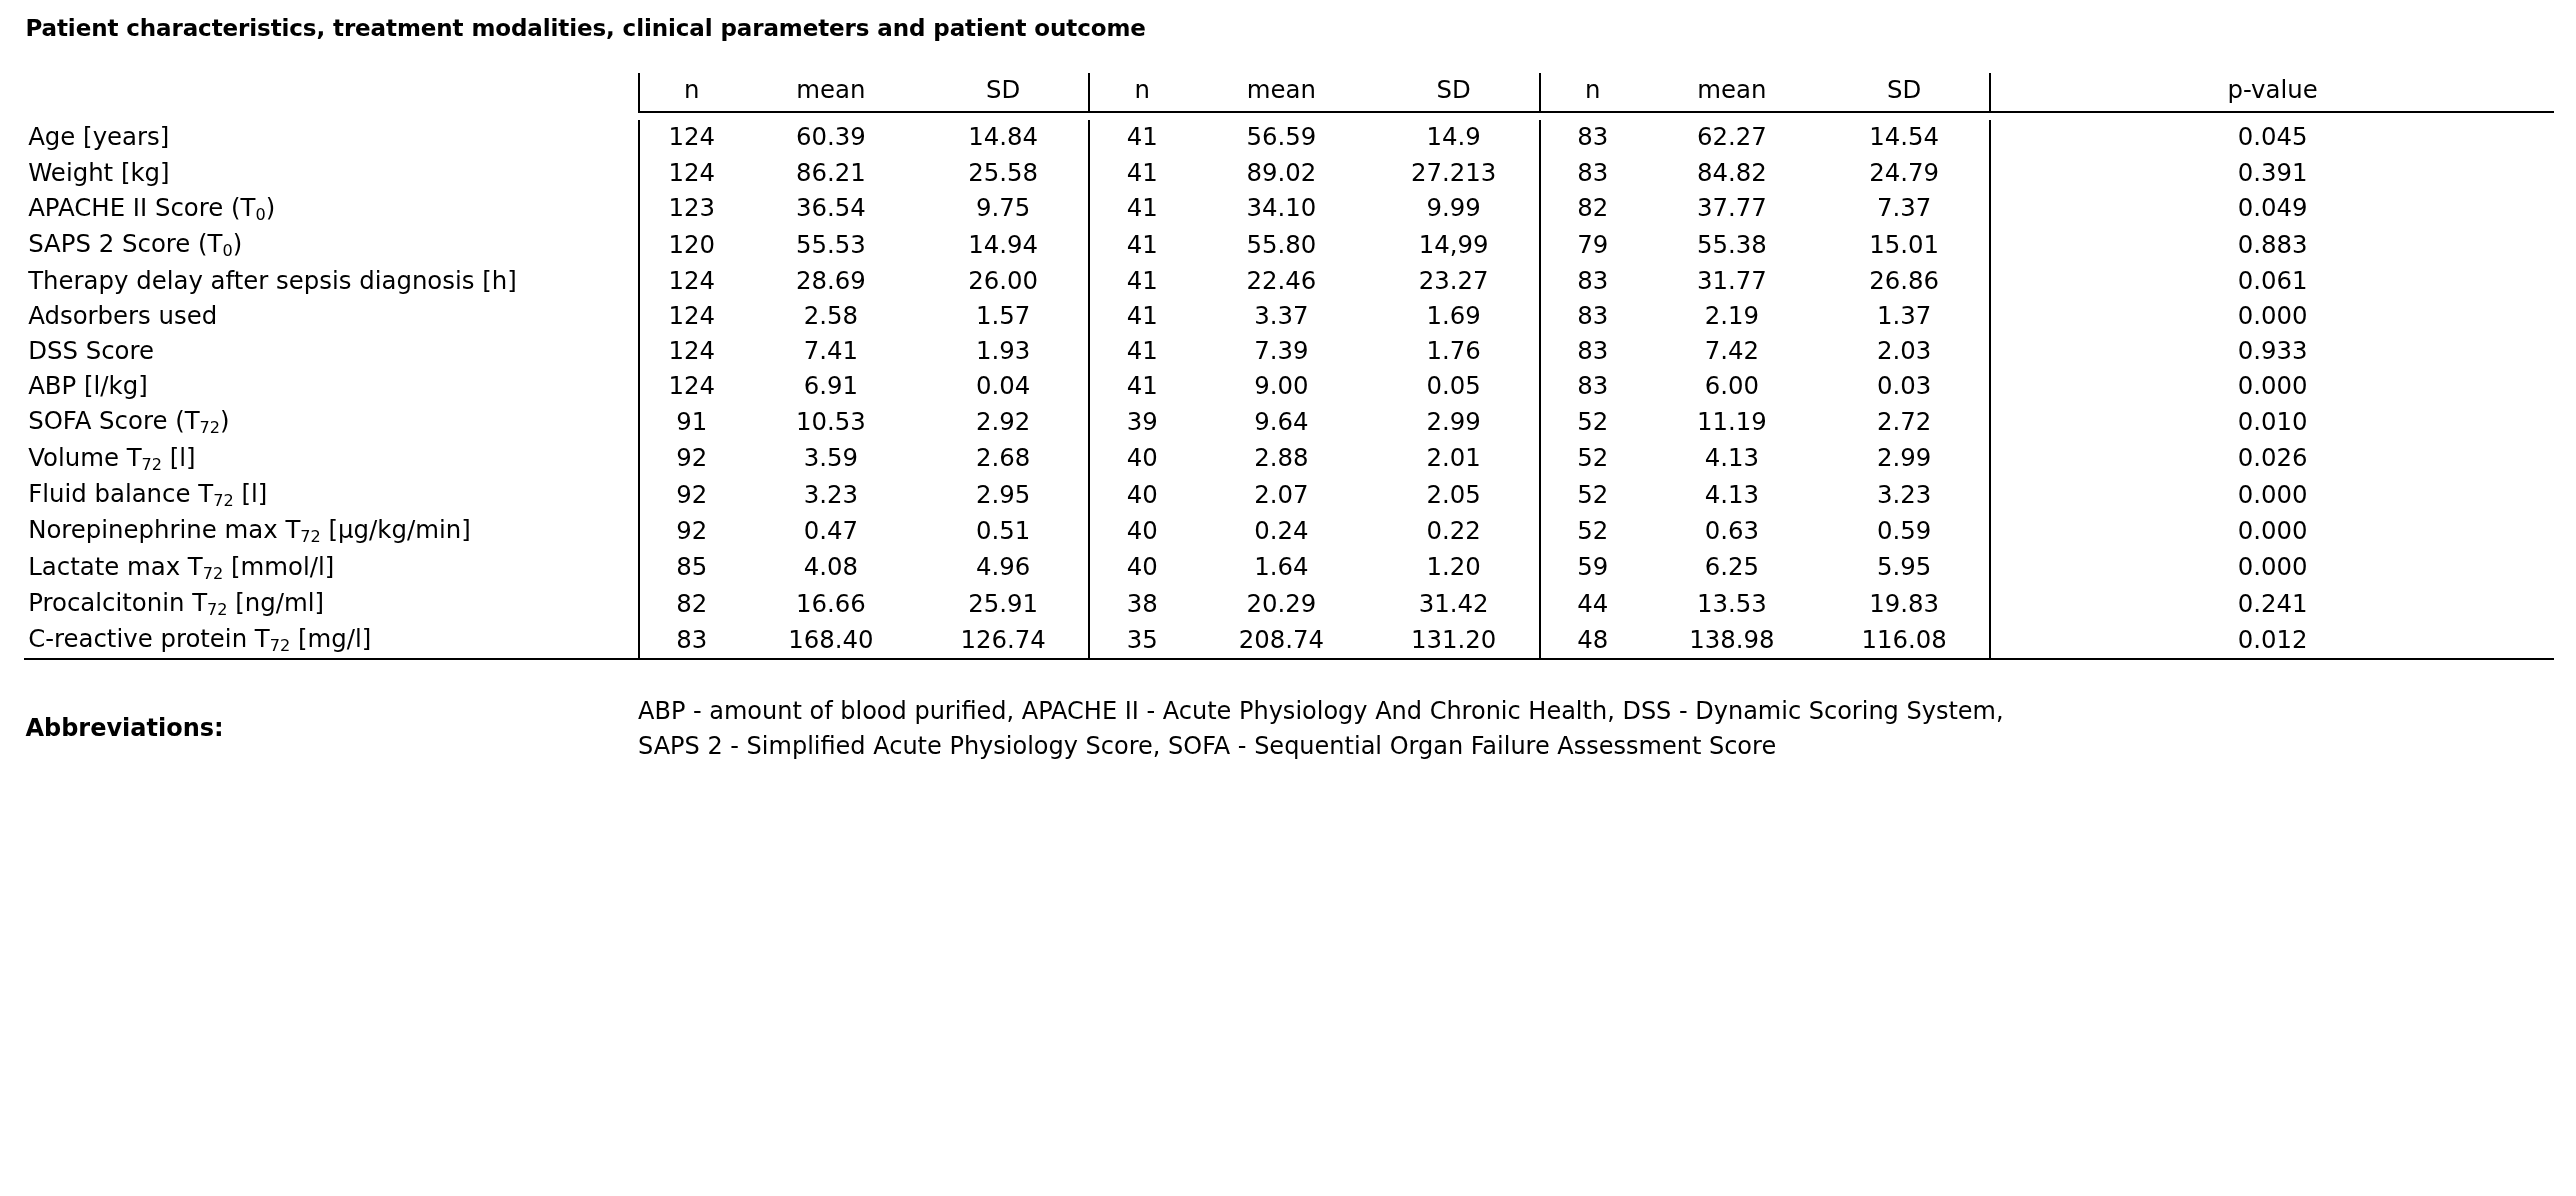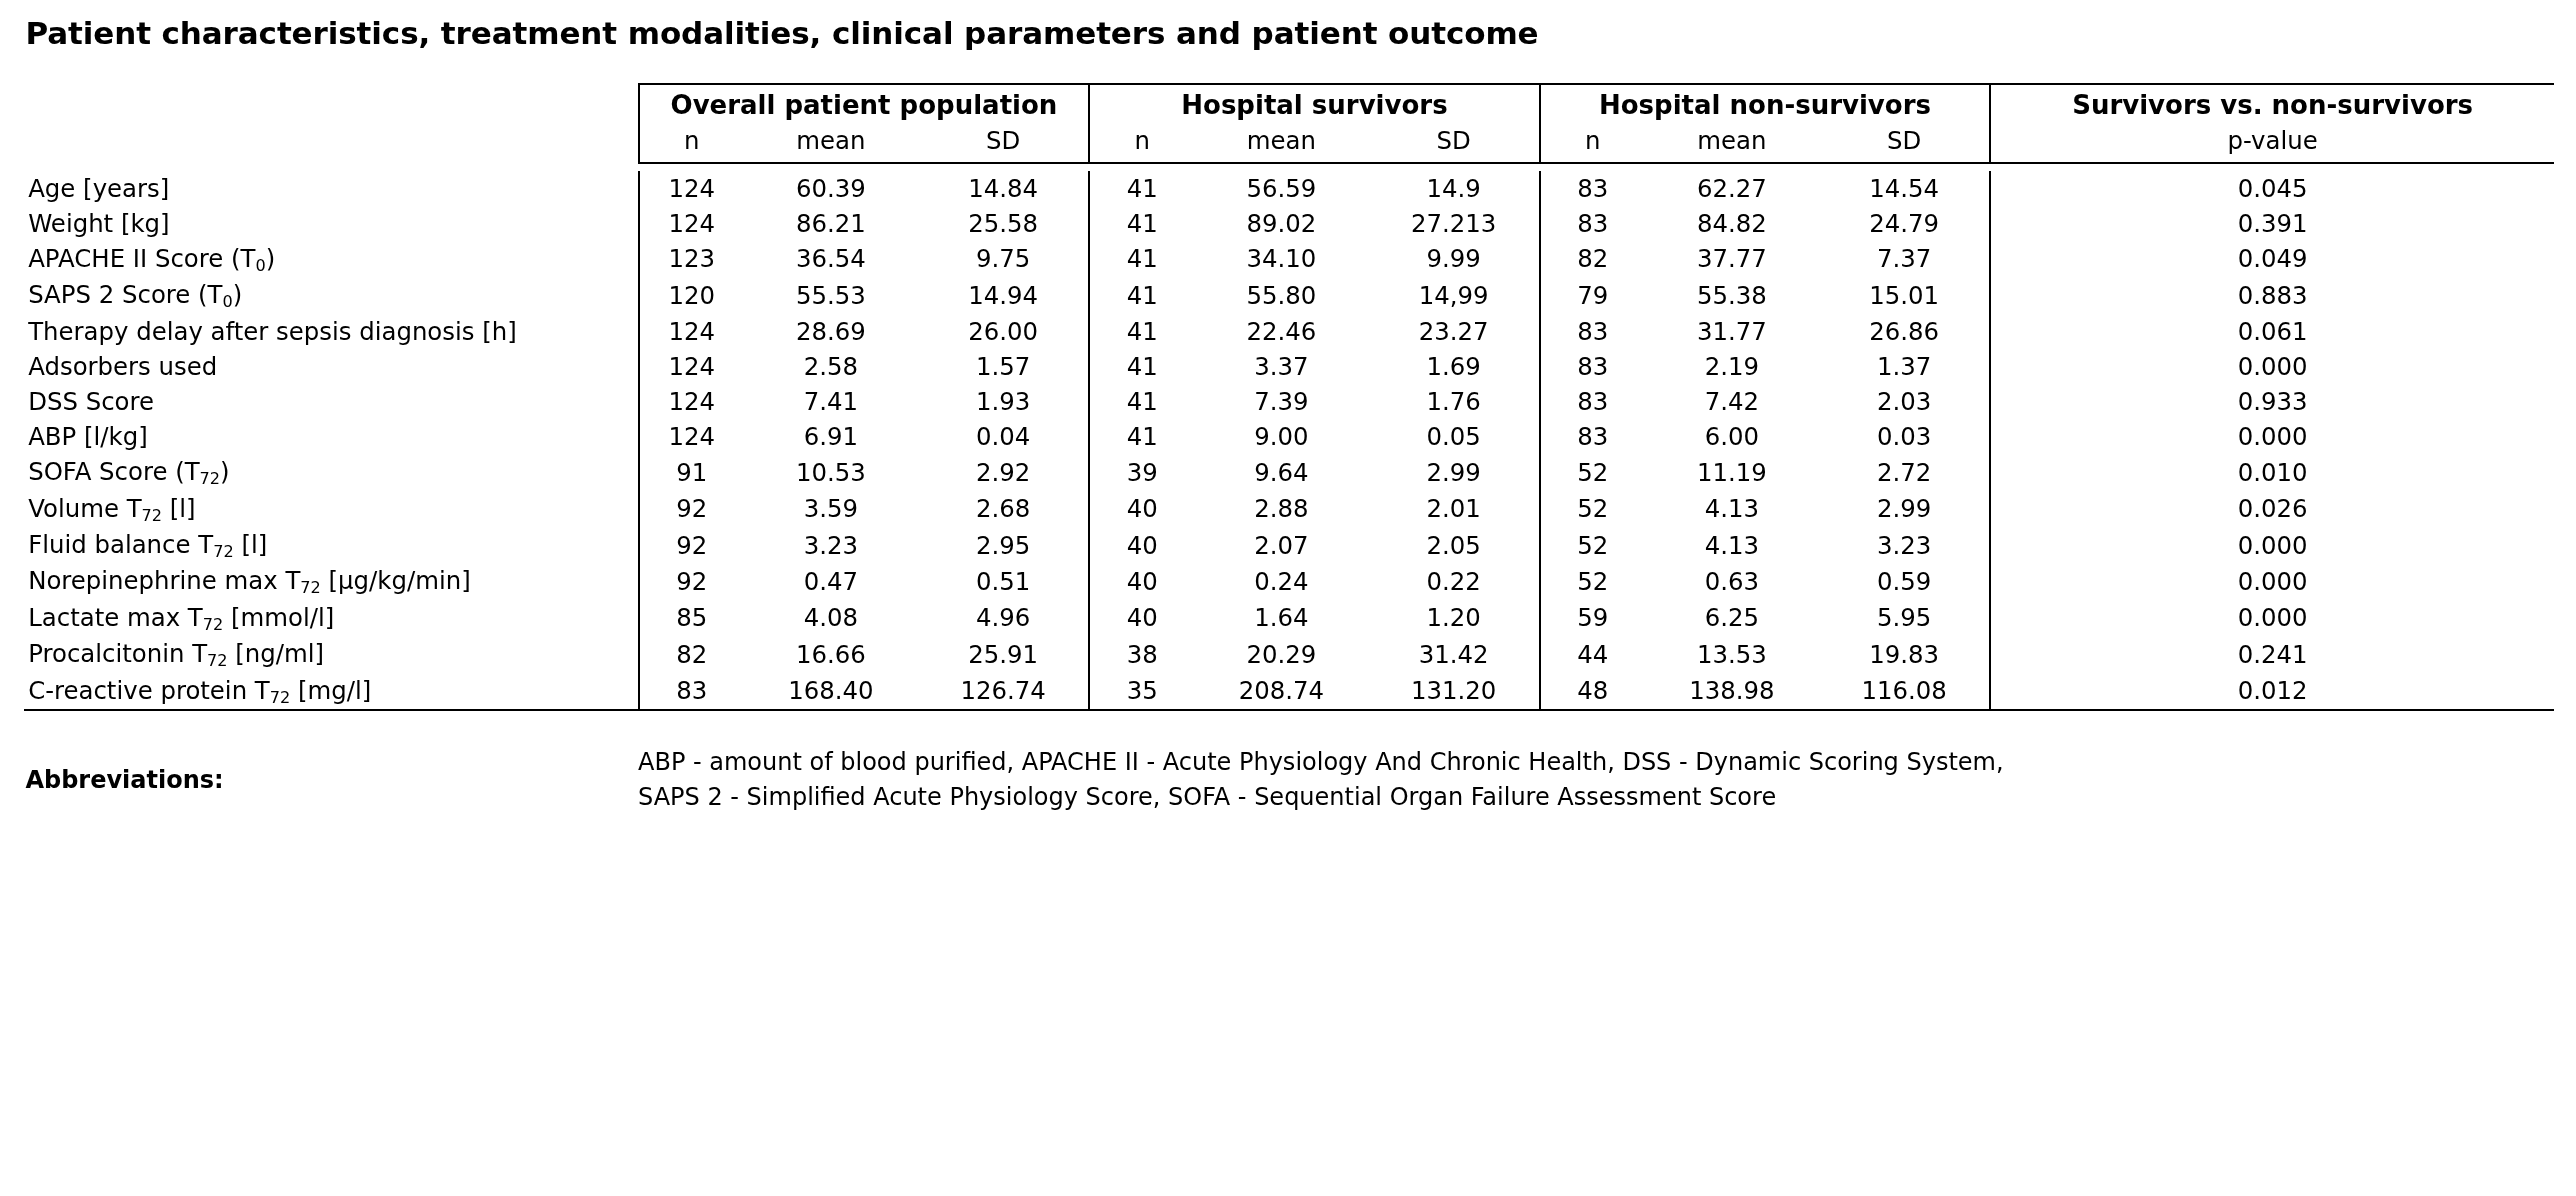--- a/index.html
+++ b/index.html
@@ -15,21 +15,21 @@
     -webkit-font-smoothing: antialiased;
   }
   .page {
     box-sizing: border-box;
     width: 2576px;
     height: 1197px;
     padding: 15.3px 24px 0 24px;
     position: relative;
   }
   .title {
-    font-size: 31px;
+    font-size: 23px;
     font-weight: bold;
     letter-spacing: -0.1px;
     margin: 0 0 32px 1.4px;
     white-space: nowrap;
   }
 
   table.data {
     border-collapse: collapse;
     width: 2530px;
     table-layout: fixed;
@@ -114,27 +114,20 @@
         <col class="c-sd">
       <col class="c-n">
         <col class="c-mean">
         <col class="c-sd">
       <col class="c-n">
         <col class="c-mean">
         <col class="c-sd">
       <col class="c-p">
     </colgroup>
     <thead>
-      <tr class="rule-top">
-        <th class="blank"></th>
-        <th class="grp vl" colspan="3">Overall patient population</th>
-        <th class="grp vl" colspan="3">Hospital survivors</th>
-        <th class="grp vl" colspan="3">Hospital non-survivors</th>
-        <th class="grp vl">Survivors vs. non-survivors</th>
-      </tr>
       <tr class="sub rule-bottom">
         <th class="blank"></th>
         <th class="vl">n</th>
         <th>mean</th>
         <th>SD</th>
         <th class="vl">n</th>
         <th>mean</th>
         <th>SD</th>
         <th class="vl">n</th>
         <th>mean</th>

